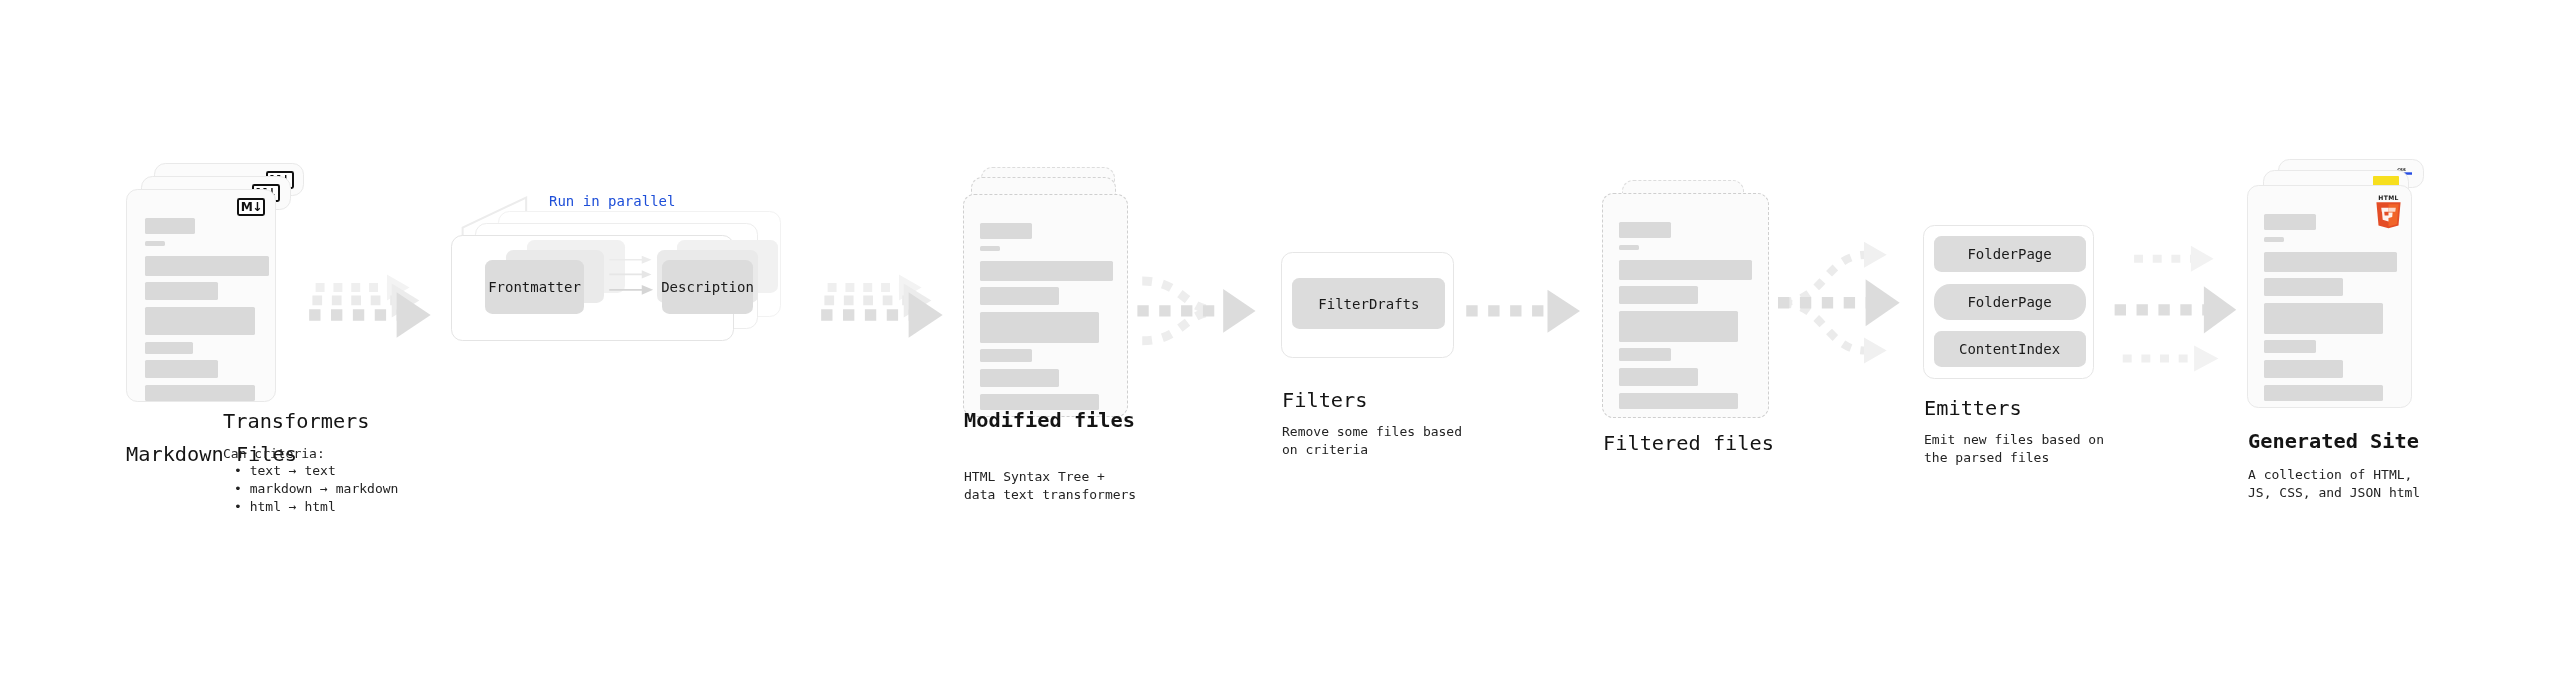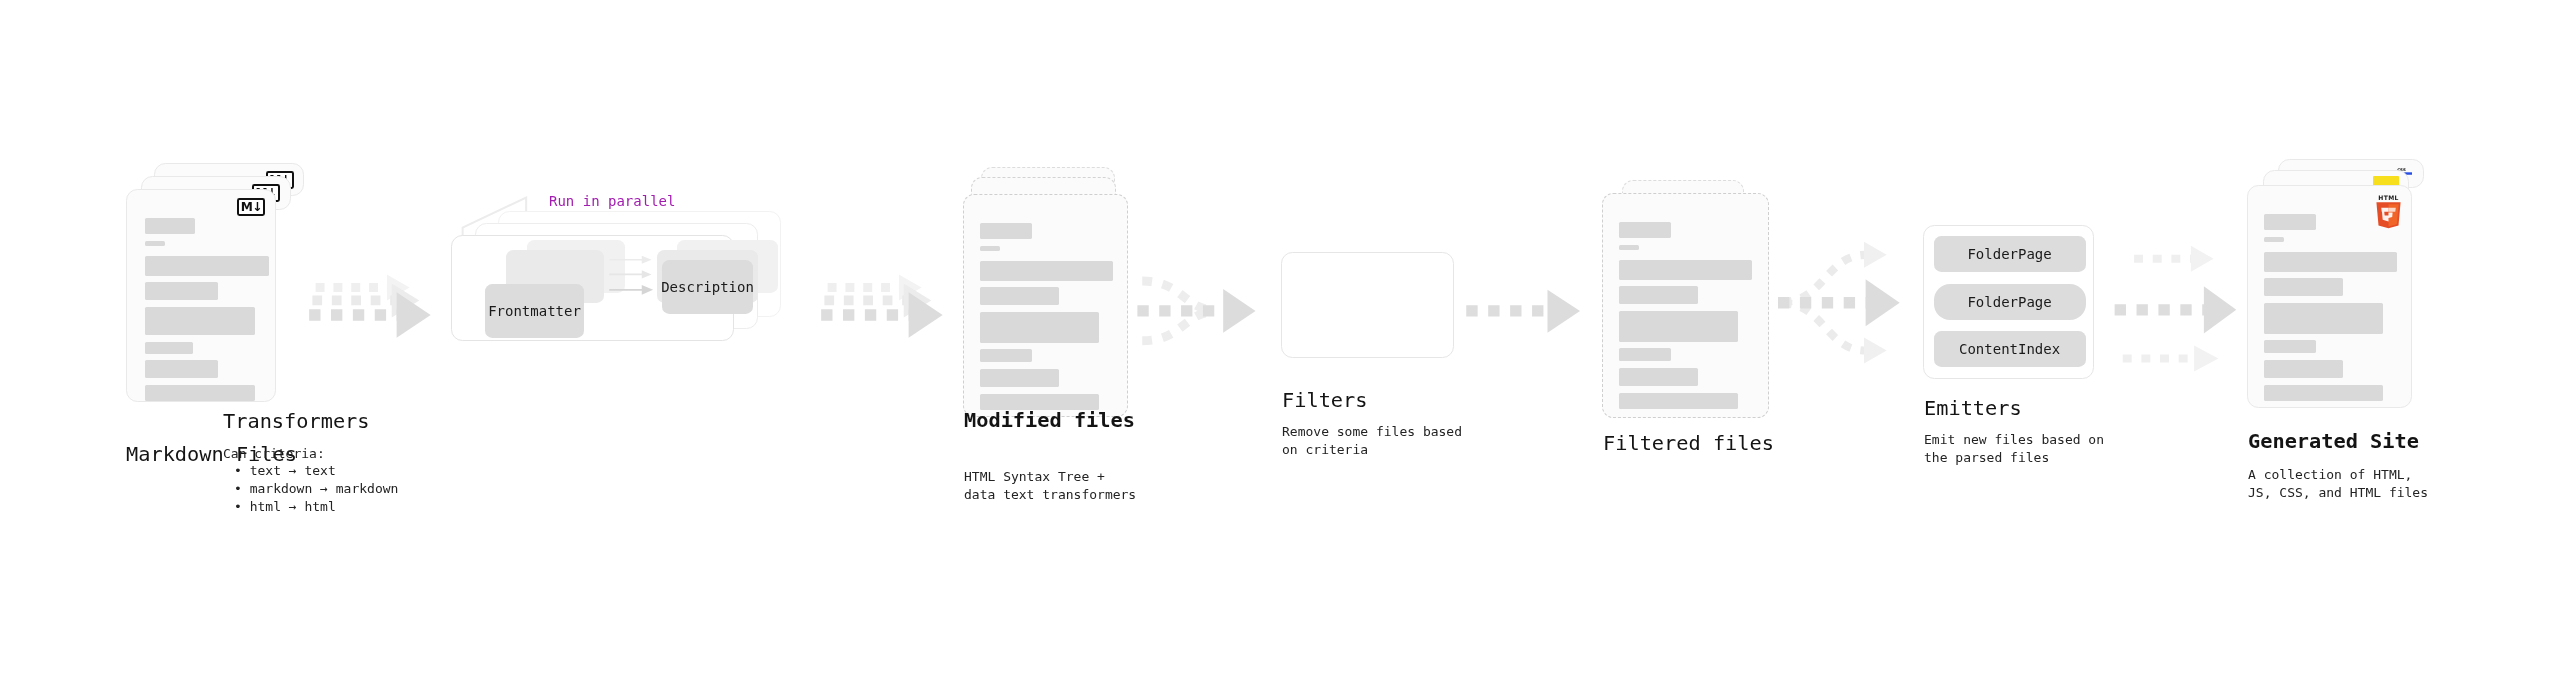--- a/index.html
+++ b/index.html
@@ -85,21 +85,21 @@
   .subtitle{
     position:absolute;
     font-size:13px;
     line-height:18px;
     color:#232323;
     white-space:pre;
   }
   .runlabel{
     position:absolute;
     font-size:14px;
-    color:#a21caf;
+    color:#1d4ed8;
     white-space:nowrap;
   }
   .bullets{
     position:absolute;
     font-size:13px;
     line-height:18px;
     color:#232323;
     white-space:pre;
   }
 
@@ -171,21 +171,21 @@
       <g fill="none">
         <line x1="4" y1="7" x2="46" y2="7" stroke="#ebebeb" stroke-width="2"></line>
         <polygon points="44,2 44,12 56,7" fill="#ebebeb"></polygon>
         <line x1="4" y1="25" x2="46" y2="25" stroke="#e6e6e6" stroke-width="2"></line>
         <polygon points="44,20 44,30 56,25" fill="#e6e6e6"></polygon>
         <line x1="4" y1="44" x2="46" y2="44" stroke="#d5d5d5" stroke-width="2"></line>
         <polygon points="44,38 44,50 58,44" fill="#d5d5d5"></polygon>
       </g>
     </svg>
 
-    <div class="chip" style="left:42px;top:69px;width:99px;height:54px;margin-top:24px;">Frontmatter</div>
+    <div class="chip" style="left:42px;top:69px;width:99px;height:54px;">Frontmatter</div>
     <div class="chip" style="left:219px;top:69px;width:91px;height:54px;">Description</div>
   </div>
   <div class="title" style="left:223px;top:409px;">Transformers</div>
   <div class="subtitle" style="left:223px;top:445px;">Can criteria:</div>
   <div class="bullets" style="left:234px;top:462px;">• text → text</div>
   <div class="bullets" style="left:234px;top:480px;">• markdown → markdown</div>
   <div class="bullets" style="left:234px;top:498px;">• html → html</div>
 
   <svg class="node" style="left:821px;top:268px;" width="138" height="81" viewBox="0 0 170 100">
     <g stroke="#efefef" stroke-width="11" stroke-dasharray="11 11" fill="none">
@@ -225,20 +225,21 @@
 
   <svg class="node" style="left:1134px;top:268px;" width="150" height="89" viewBox="0 0 185 110">
     <path d="M10,16 C60,16 62,52 100,52" stroke="#ededed" stroke-width="11" stroke-dasharray="12 13" fill="none"></path>
     <path d="M10,90 C60,90 62,54 100,54" stroke="#ededed" stroke-width="11" stroke-dasharray="12 13" fill="none"></path>
     <line x1="4" y1="53" x2="118" y2="53" stroke="#dddddd" stroke-width="14" stroke-dasharray="14 13"></line>
     <polygon points="110,26 110,80 150,53" fill="#dcdcdc"></polygon>
   </svg>
 
   <div class="node" style="left:1281px;top:252px;width:179px;height:114px;">
     <div class="groupbox" style="left:0px;top:0px;width:173px;height:106px;"></div>
+    <div class="chip" style="left:11.4px;top:26px;width:153px;height:51px;">FilterDrafts</div>
   </div>
   <div class="title" style="left:1282px;top:388px;">Filters</div>
   <div class="subtitle" style="left:1282px;top:423px;">Remove some files based
 on criteria</div>
 
   <svg class="node" style="left:1463px;top:288px;" width="130" height="49" viewBox="0 0 160 60">
     <line x1="4" y1="28" x2="112" y2="28" stroke="#dddddd" stroke-width="14" stroke-dasharray="14 13"></line>
     <polygon points="104,2 104,55 144,28" fill="#dcdcdc"></polygon>
   </svg>
 
@@ -315,16 +316,16 @@
         <div class="bar" style="width:79px;height:18px;"></div>
         <div class="bar" style="width:119px;height:31px;"></div>
         <div class="bar" style="width:52px;height:13px;"></div>
         <div class="bar" style="width:79px;height:18.7px;"></div>
         <div class="bar" style="width:119px;height:16.3px;"></div>
       </div>
     </div>
   </div>
   <div class="title" style="left:2248px;top:429px;font-weight:bold;">Generated Site</div>
   <div class="subtitle" style="left:2248px;top:466px;">A collection of HTML,
-JS, CSS, and HTML files</div>
+JS, CSS, and JSON html</div>
 
 </div>
 
 
 </body></html>

